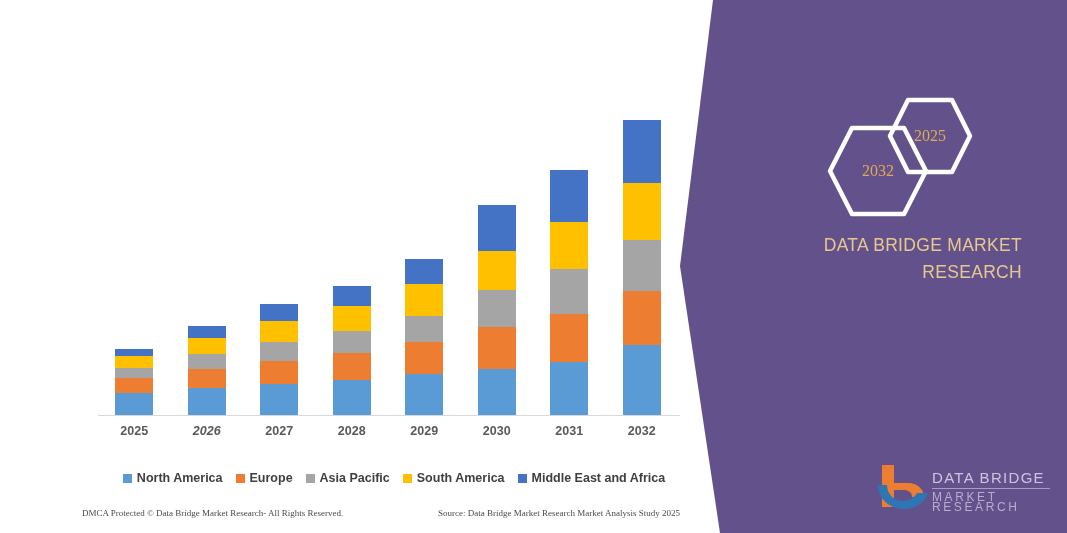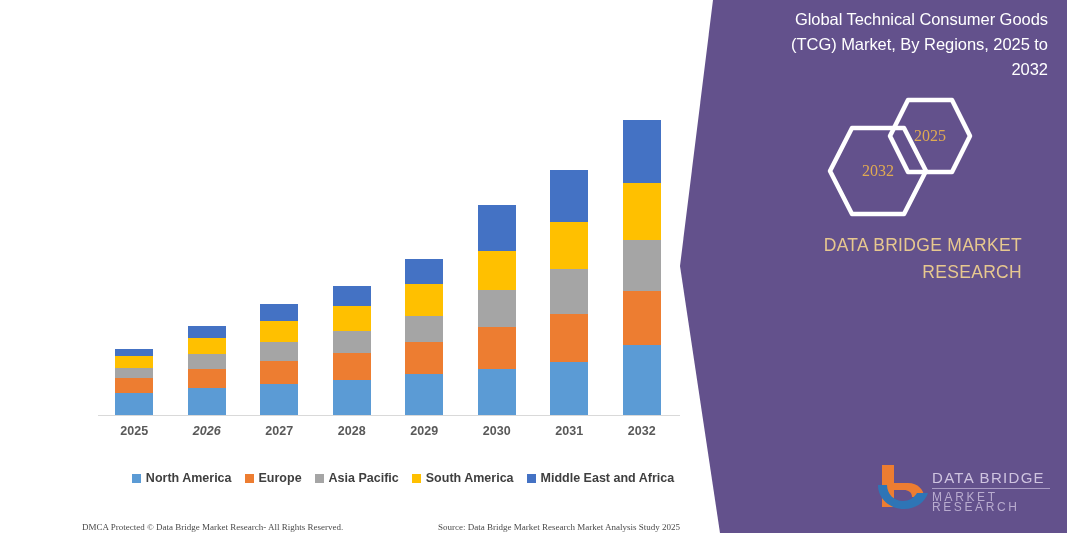--- a/index.html
+++ b/index.html
@@ -73,21 +73,21 @@
     width: 72.5px;
     text-align: center;
     font-size: 12.5px;
     font-weight: bold;
     color: #595959;
   }
 
   
   #legend {
     position: absolute;
-    left: 112px; top: 471px;
+    left: 103px; top: 471px;
     width: 582px;
     display: flex;
     justify-content: center;
     align-items: center;
     gap: 13px;
   }
   .legend-item {
     display: flex;
     align-items: center;
     gap: 5px;
@@ -99,21 +99,21 @@
   .legend-label {
     font-size: 12.5px;
     font-weight: bold;
     color: #3f3f3f;
     white-space: nowrap;
   }
 
   
   #footer {
     position: absolute;
-    left: 82px; top: 522px;
+    left: 82px; top: 508px;
     width: 600px;
     display: flex;
     justify-content: space-between;
     align-items: baseline;
     font-family: "Liberation Serif", serif;
     font-size: 9px;
     color: #4a4a4a;
   }
   #footer-source { padding-right: 2px; }
 
@@ -318,21 +318,20 @@
       </div>
 
     <div id="footer">
       <div>DMCA Protected © Data Bridge Market Research-  All Rights Reserved.</div>
       <div id="footer-source">Source: Data Bridge Market Research  Market Analysis Study 2025</div>
     </div>
   </div>
 
   <div id="right-panel">
 
-    <div id="panel-title">Global Technical Consumer Goods (TCG) Market, By Regions, 2025 to 2032</div>
 
     <div id="hex-group">
       <div class="hex" id="hex-2025">
         <svg width="88" height="80" viewBox="0 0 88 80">
           <polygon points="22,4 66,4 84,40 66,76 22,76 4,40" fill="none" stroke="#ffffff" stroke-width="4.5" stroke-linejoin="round"></polygon>
         </svg>
         <span class="hex-label">2025</span>
       </div>
       <div class="hex" id="hex-2032">
         <svg width="104" height="94" viewBox="0 0 104 94">

